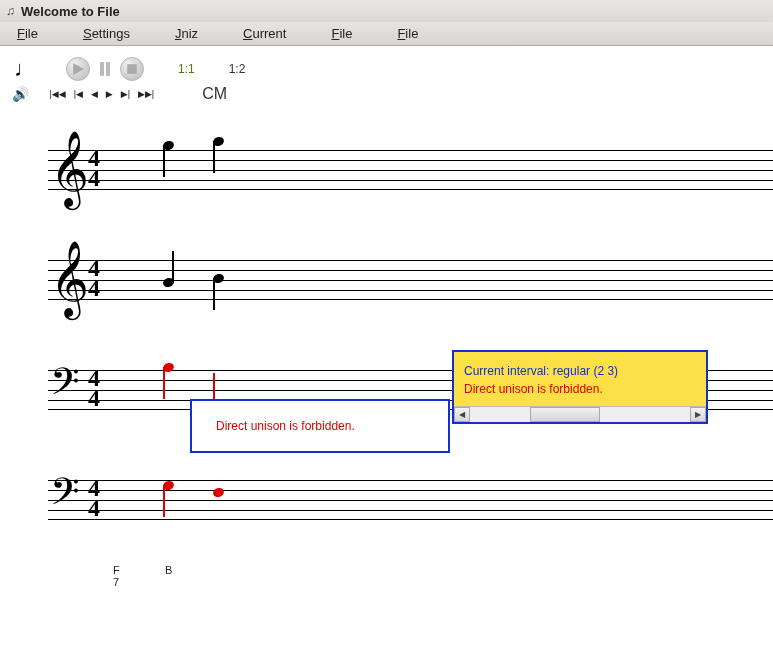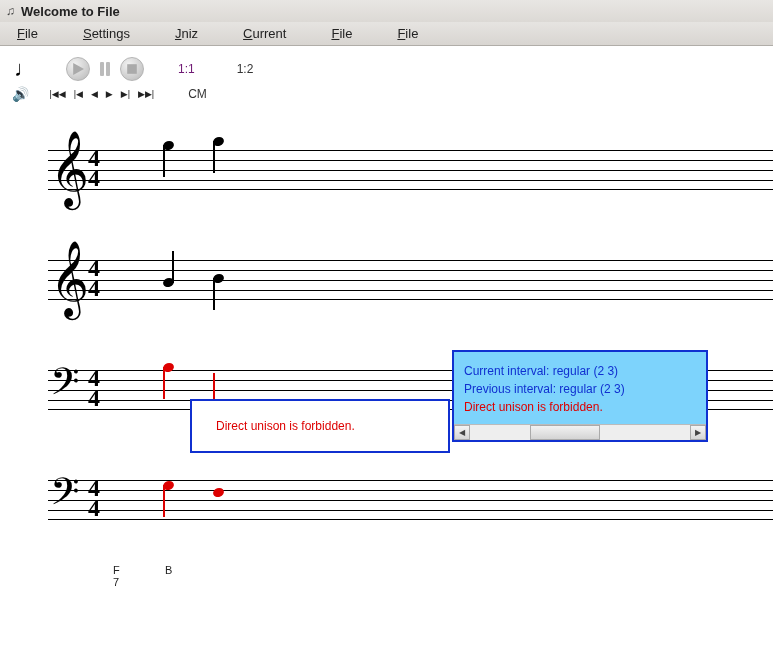--- a/index.html
+++ b/index.html
@@ -57,39 +57,39 @@
     display: inline-flex;
     align-items: center;
     justify-content: center;
     color: #888;
     cursor: pointer;
   }
   .toolbar .btn svg { width: 12px; height: 12px; fill: #aaa; }
   .toolbar .pause-bars { display:flex; gap:2px; }
   .toolbar .pause-bars span { width:4px; height:14px; background:#bbb; border-radius:1px; }
   .toolbar .btn.stop svg { width:12px; height:12px; fill:#aaa; }
-  .toolbar .pos { font-size: 12px; color: #701a75; margin-left: 24px; }
-  .toolbar .pos2 { font-size: 12px; color: #333; margin-left: 32px; }
+  .toolbar .pos { font-size: 12px; color: #4d7c0f; margin-left: 24px; }
+  .toolbar .pos2 { font-size: 12px; color: #333; margin-left: 24px; }
   .subtoolbar {
     padding: 4px 10px 8px 12px;
     display: flex;
     align-items: center;
     gap: 4px;
     height: 28px;
   }
   .subtoolbar .speaker { font-size: 14px; color: #000; margin-right: 14px; }
   .subtoolbar .nav-btn {
     font-size: 9px;
     color: #222;
     padding: 2px;
     cursor: pointer;
   }
   .subtoolbar .key-label {
-    margin-left: 28px;
-    font-size: 12px;
+    margin-left: 42px;
+    font-size: 16px;
     color: #333;
   }
   .score {
     padding: 10px 0 0 48px;
     position: relative;
   }
   .staff {
     position: relative;
     height: 110px;
   }
@@ -147,21 +147,21 @@
     border: 2px solid #1030d0;
     background: #fff;
     color: #d00;
     font-size: 12px;
     padding: 18px 24px;
     z-index: 5;
   }
   .tooltip2 {
     position: absolute;
     border: 2px solid #1030d0;
-    background: #7dd3fc;
+    background: #fde047;
     font-size: 12px;
     z-index: 6;
     width: 256px;
   }
   .tooltip2 .line { padding: 2px 10px; }
   .tooltip2 .blue { color: #1030d0; }
   .tooltip2 .red { color: #d00; }
   .tooltip2 .scrollbar {
     height: 16px;
     background: #e8e8e8;
@@ -337,21 +337,20 @@
     <div>B</div>
   </div>
 
   <div class="tooltip1" style="left:190px; top:289px; width:260px;">
     <span>Direct unison is forbidden.</span>
   </div>
 
   <div class="tooltip2" style="left:452px; top:240px;">
     <div style="padding:10px 0 8px 0;">
       <div class="line blue">Current interval: regular (2 3)</div>
-      <div class="line blue">Previous interval: regular (2 3)</div>
       <div class="line red">Direct unison is forbidden.</div>
     </div>
     <div class="scrollbar">
       <div class="arrow">◀</div>
       <div class="track">
         <div class="thumb"></div>
       </div>
       <div class="arrow">▶</div>
     </div>
   </div>

